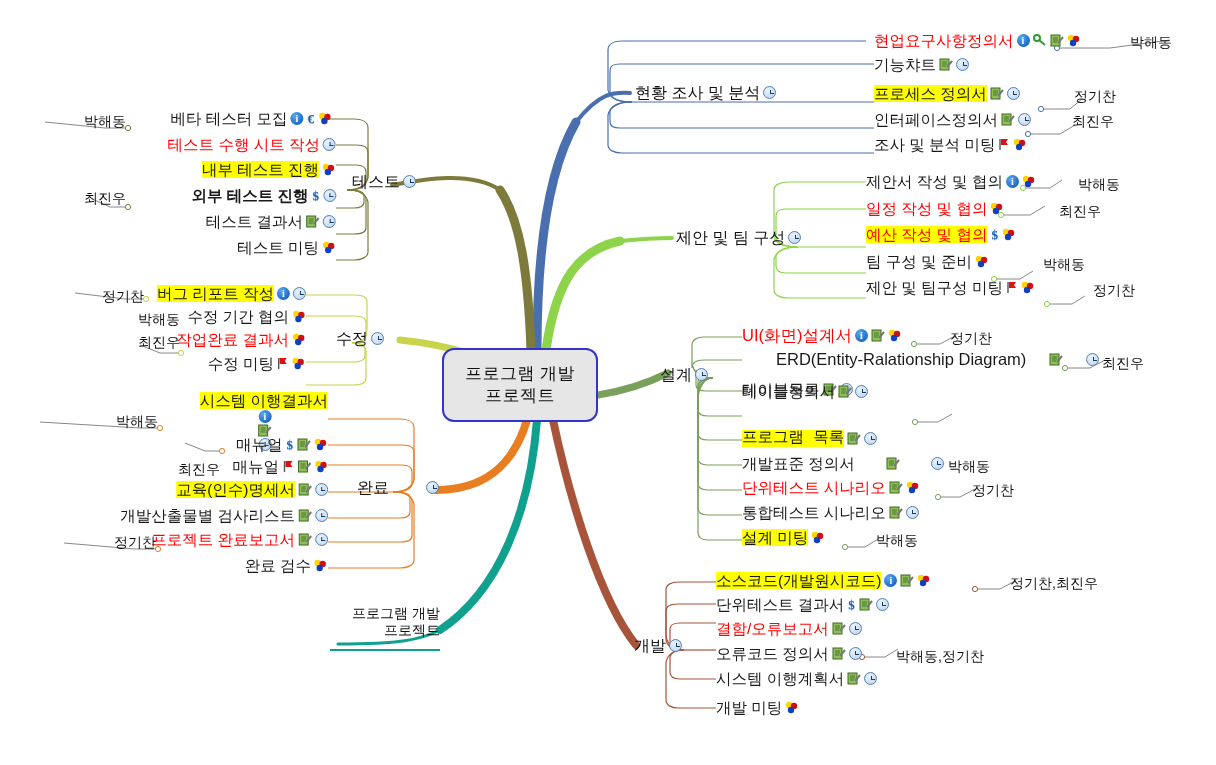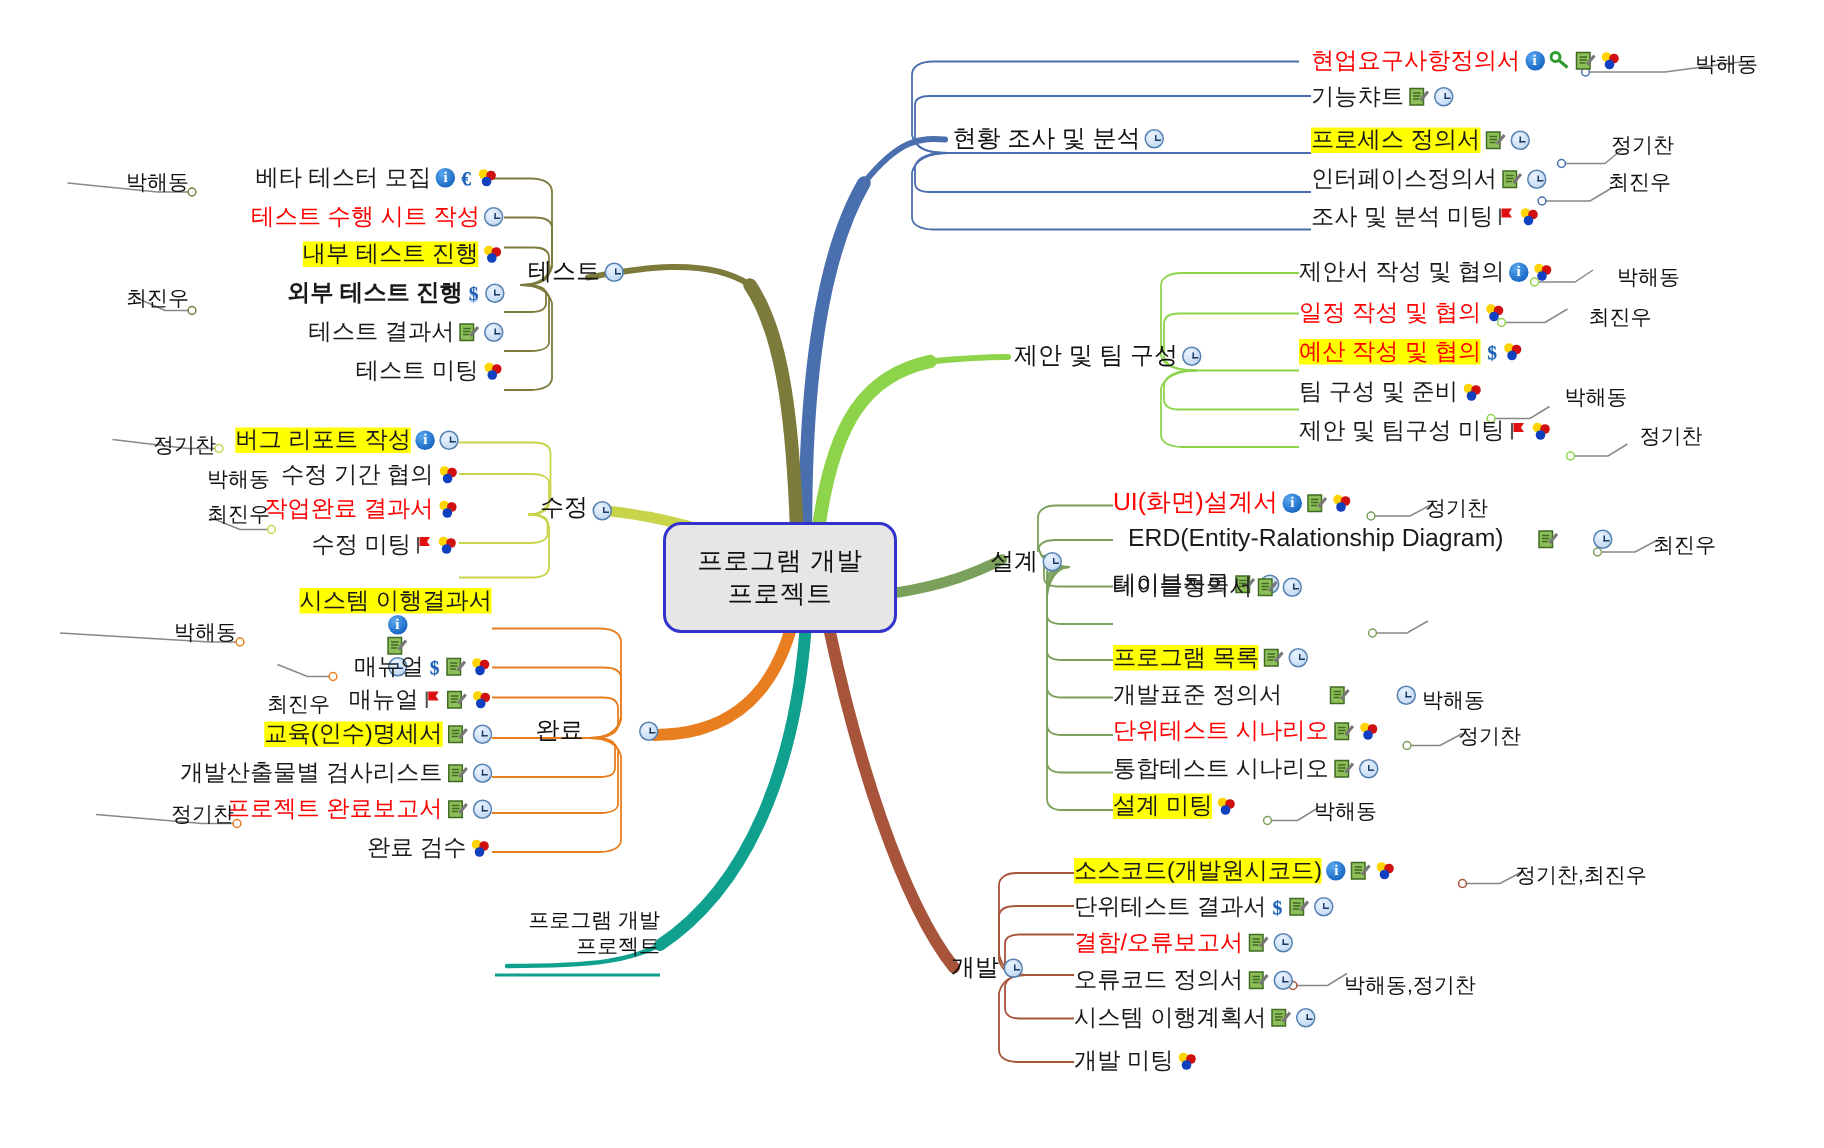--- a/index.html
+++ b/index.html
@@ -264,21 +264,21 @@
   <div class="node branch" style="left:634px;top:637px;">
     <span class="txt">개발</span>
       <span class="ic ic-clock"></span>
   </div>
 
   <div class="node branch" style="left:352px;top:173px;">
     <span class="txt">테스트</span>
       <span class="ic ic-clock"></span>
   </div>
 
-  <div class="node branch" style="left:360px;top:330px;align-items:flex-end;">
+  <div class="node branch" style="left:336px;top:330px;">
     <span class="txt">수정</span>
       <span class="ic ic-clock"></span>
   </div>
 
   <div class="node branch" style="left:357px;top:479px;gap:35px;">
     <span class="txt">완료</span>
       <span class="ic ic-clock"></span>
   </div>
 
   <div class="node red" style="left:874px;top:32px;">
@@ -458,21 +458,21 @@
           <circle cx="4" cy="4" r="3.2" fill="#ffd400"></circle>
           <circle cx="9" cy="5" r="3.2" fill="#d01010"></circle>
           <circle cx="6" cy="9" r="3.2" fill="#1040c0"></circle>
         </svg>
       </span>
   </div>
   <div class="node assignee" style="left:950px;top:330px;">
     <span class="txt">정기찬</span>
   </div>
 
-  <div class="node big" style="left:752px;top:351px;gap:21px;">
+  <div class="node big" style="left:776px;top:351px;gap:21px;">
     <span class="txt">ERD(Entity-Ralationship Diagram)</span>
     <span class="ic ic-doc">
         <svg viewBox="0 0 14 13">
           <rect x="1" y="1" width="9" height="11" fill="#8fbf5a" stroke="#3f6b22"></rect>
           <path d="M3 4h5M3 6h5M3 8h4" stroke="#3f6b22" stroke-width=".9"></path>
           <path d="M8 9 L13 3" stroke="#777" stroke-width="2"></path>
         </svg>
       </span>
     <span class="ic ic-clock"></span>
   </div>
@@ -497,21 +497,21 @@
     <span class="ic ic-doc">
         <svg viewBox="0 0 14 13">
           <rect x="1" y="1" width="9" height="11" fill="#8fbf5a" stroke="#3f6b22"></rect>
           <path d="M3 4h5M3 6h5M3 8h4" stroke="#3f6b22" stroke-width=".9"></path>
           <path d="M8 9 L13 3" stroke="#777" stroke-width="2"></path>
         </svg>
       </span>
     <span class="ic ic-clock"></span>
   </div>
 
-  <div class="node hl" style="left:742px;top:430px;">
+  <div class="node hl" style="left:742px;top:430px;font-family:Liberation Mono, monospace;">
     <span class="txt">프로그램 목록</span>
     <span class="ic ic-doc">
         <svg viewBox="0 0 14 13">
           <rect x="1" y="1" width="9" height="11" fill="#8fbf5a" stroke="#3f6b22"></rect>
           <path d="M3 4h5M3 6h5M3 8h4" stroke="#3f6b22" stroke-width=".9"></path>
           <path d="M8 9 L13 3" stroke="#777" stroke-width="2"></path>
         </svg>
       </span>
     <span class="ic ic-clock"></span>
   </div>

